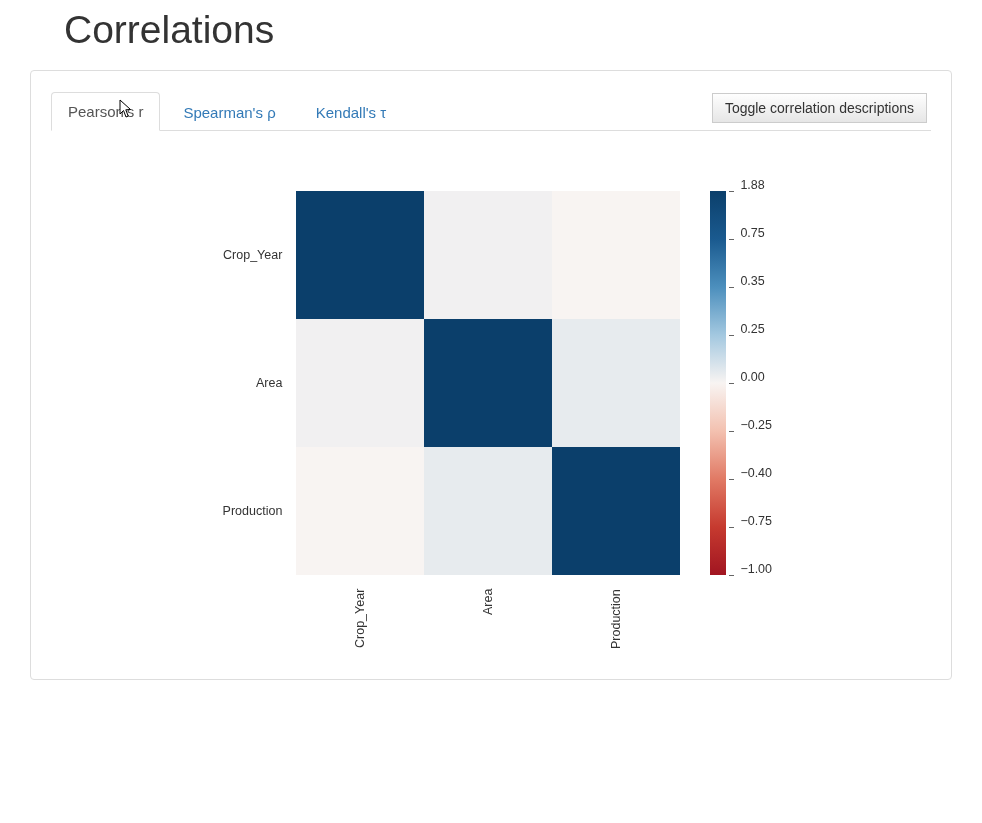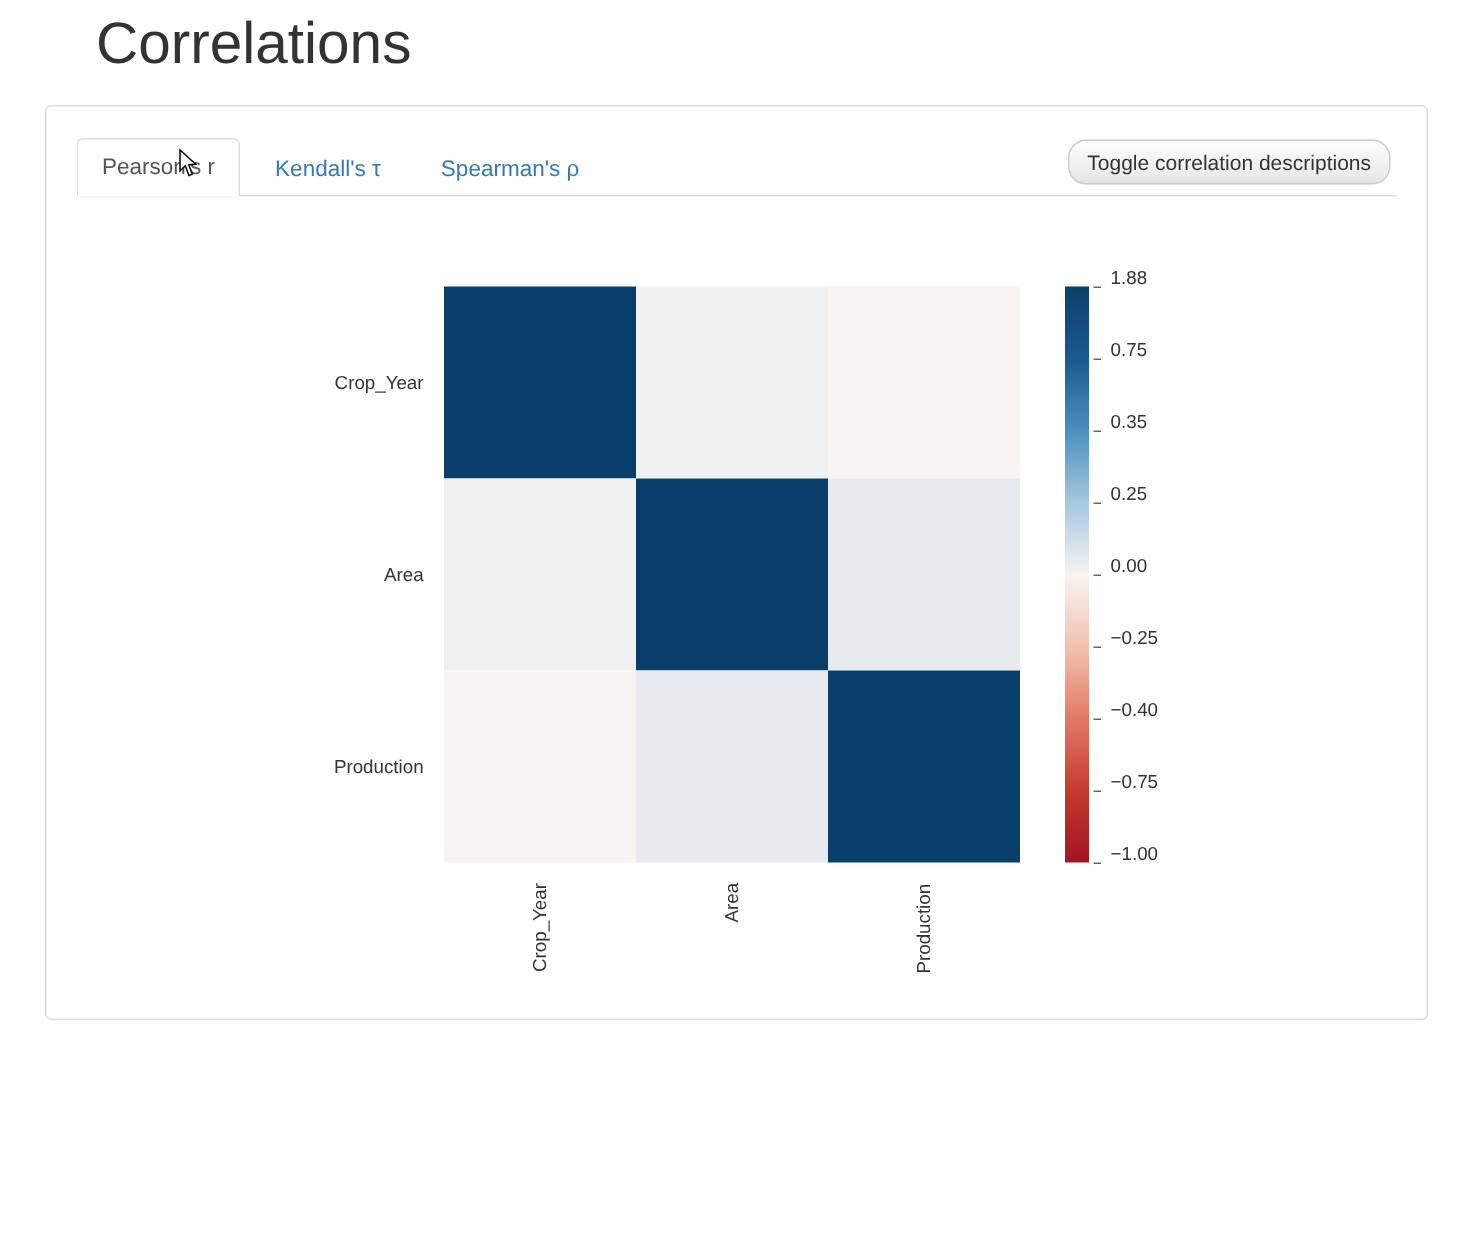--- a/index.html
+++ b/index.html
@@ -61,21 +61,21 @@
       color: #337ab7;
       cursor: pointer;
       margin-left: 520px;
     }
     .toggle-btn {
       font-size: 14px;
       color: #333;
       padding: 6px 12px;
       background: linear-gradient(to bottom, #fefefe, #e6e6e6);
       border: 1px solid #ccc;
-      border-radius: 12px;
+      border-radius: 0;
       cursor: pointer;
       white-space: nowrap;
       margin-top: 2px;
       margin-right: 4px;
     }
     .chart-area {
       padding-top: 60px;
       display: flex;
       justify-content: center;
       align-items: flex-start;
@@ -190,22 +190,22 @@
 </head>
 <body>
 
 <h1 class="page-title">Correlations</h1>
 
 <div class="panel">
 
   <div class="tabs-row">
     <div class="tabs">
       <div class="tab active">Pearson's r</div>
+      <div class="tab">Spearman's ρ</div>
       <div class="tab">Kendall's τ</div>
-      <div class="tab">Spearman's ρ</div>
     </div>
     <button class="toggle-btn">Toggle correlation descriptions</button>
 
     <div class="cursor" style="left:68px; top:8px;">
       <svg width="15" height="20" viewBox="0 0 15 20">
         <path d="M1 1 L1 15 L4.5 11.5 L7 18 L9.2 17.1 L6.8 10.8 L11.5 10.5 Z" fill="#fff" stroke="#000" stroke-width="1"></path>
       </svg>
     </div>
   </div>
 

